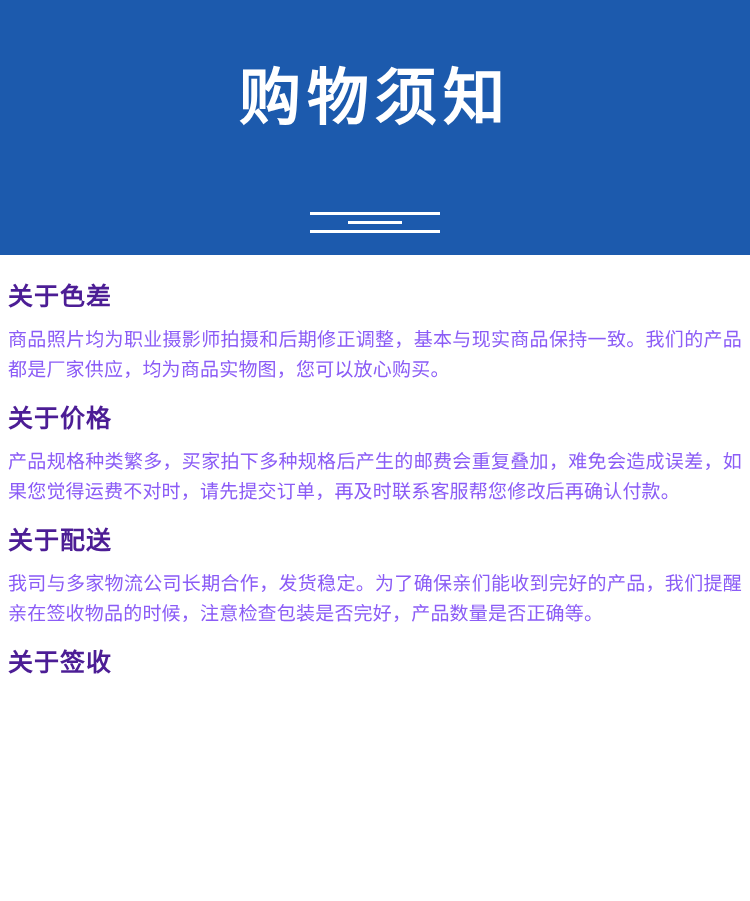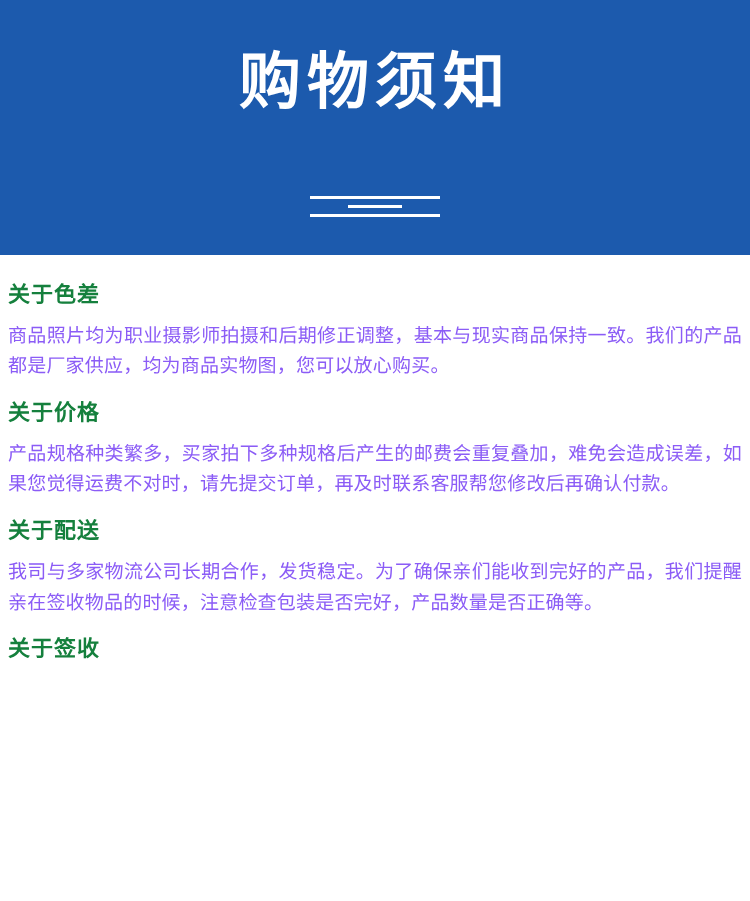--- a/index.html
+++ b/index.html
@@ -24,21 +24,21 @@
   .banner {
     width: 750px;
     height: 255px;
     background: #1c5aad;
     position: relative;
     display: flex;
     flex-direction: column;
     align-items: center;
     justify-content: flex-start;
     box-sizing: border-box;
-    padding-top: 48px;
+    padding-top: 64px;
     gap: 46px;
   }
   .banner-title {
     color: #ffffff;
     font-size: 62px;
     font-weight: bold;
     letter-spacing: 6px;
     line-height: 1.1;
     text-align: center;
     font-family: "DejaVu Sans", "Liberation Sans", sans-serif;
@@ -75,22 +75,22 @@
     padding: 26px 8px 0 8px;
     box-sizing: border-box;
   }
   .section {
     margin-bottom: 18px;
   }
   .section:last-child {
     margin-bottom: 6px;
   }
   .section-title {
-    color: #15803d;
-    font-size: 22px;
+    color: #4c1d95;
+    font-size: 25px;
     font-weight: bold;
     line-height: 1.3;
     margin: 0 0 10px 0;
     letter-spacing: 1px;
     font-family: "DejaVu Sans", "Liberation Sans", sans-serif;
   }
   .section-body {
     color: #8b5cf6;
     font-size: 19px;
     line-height: 1.62;

